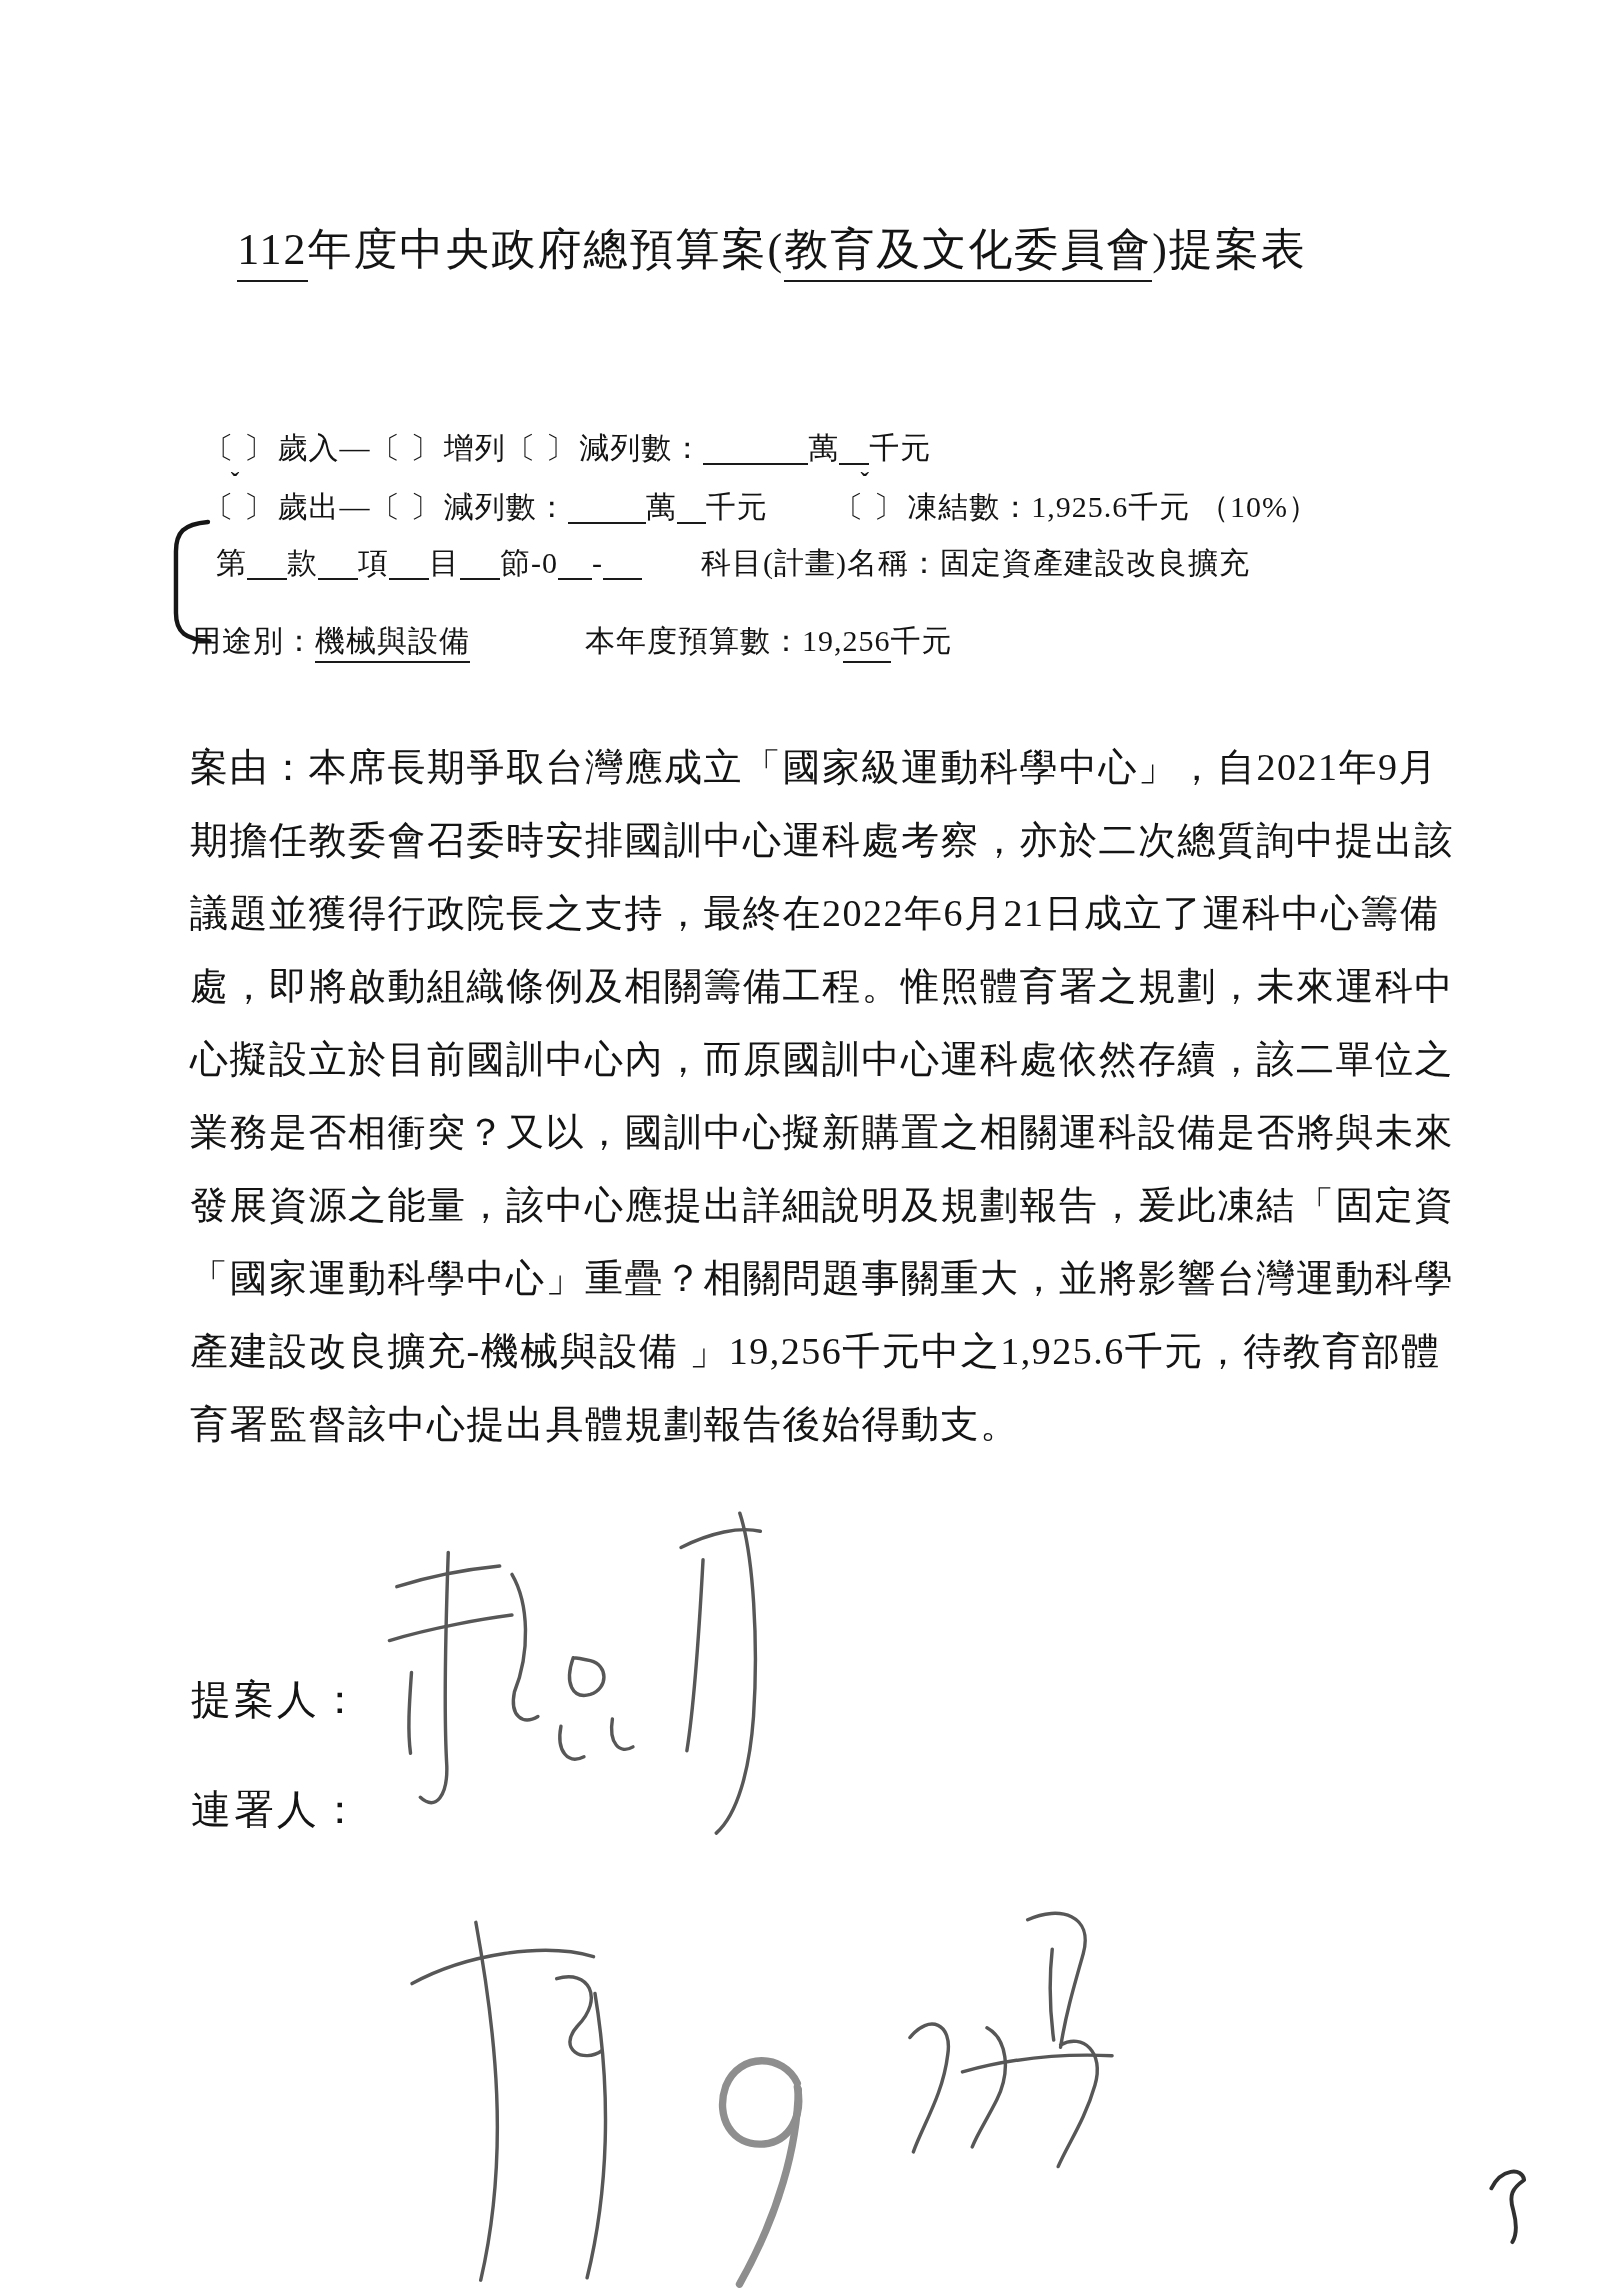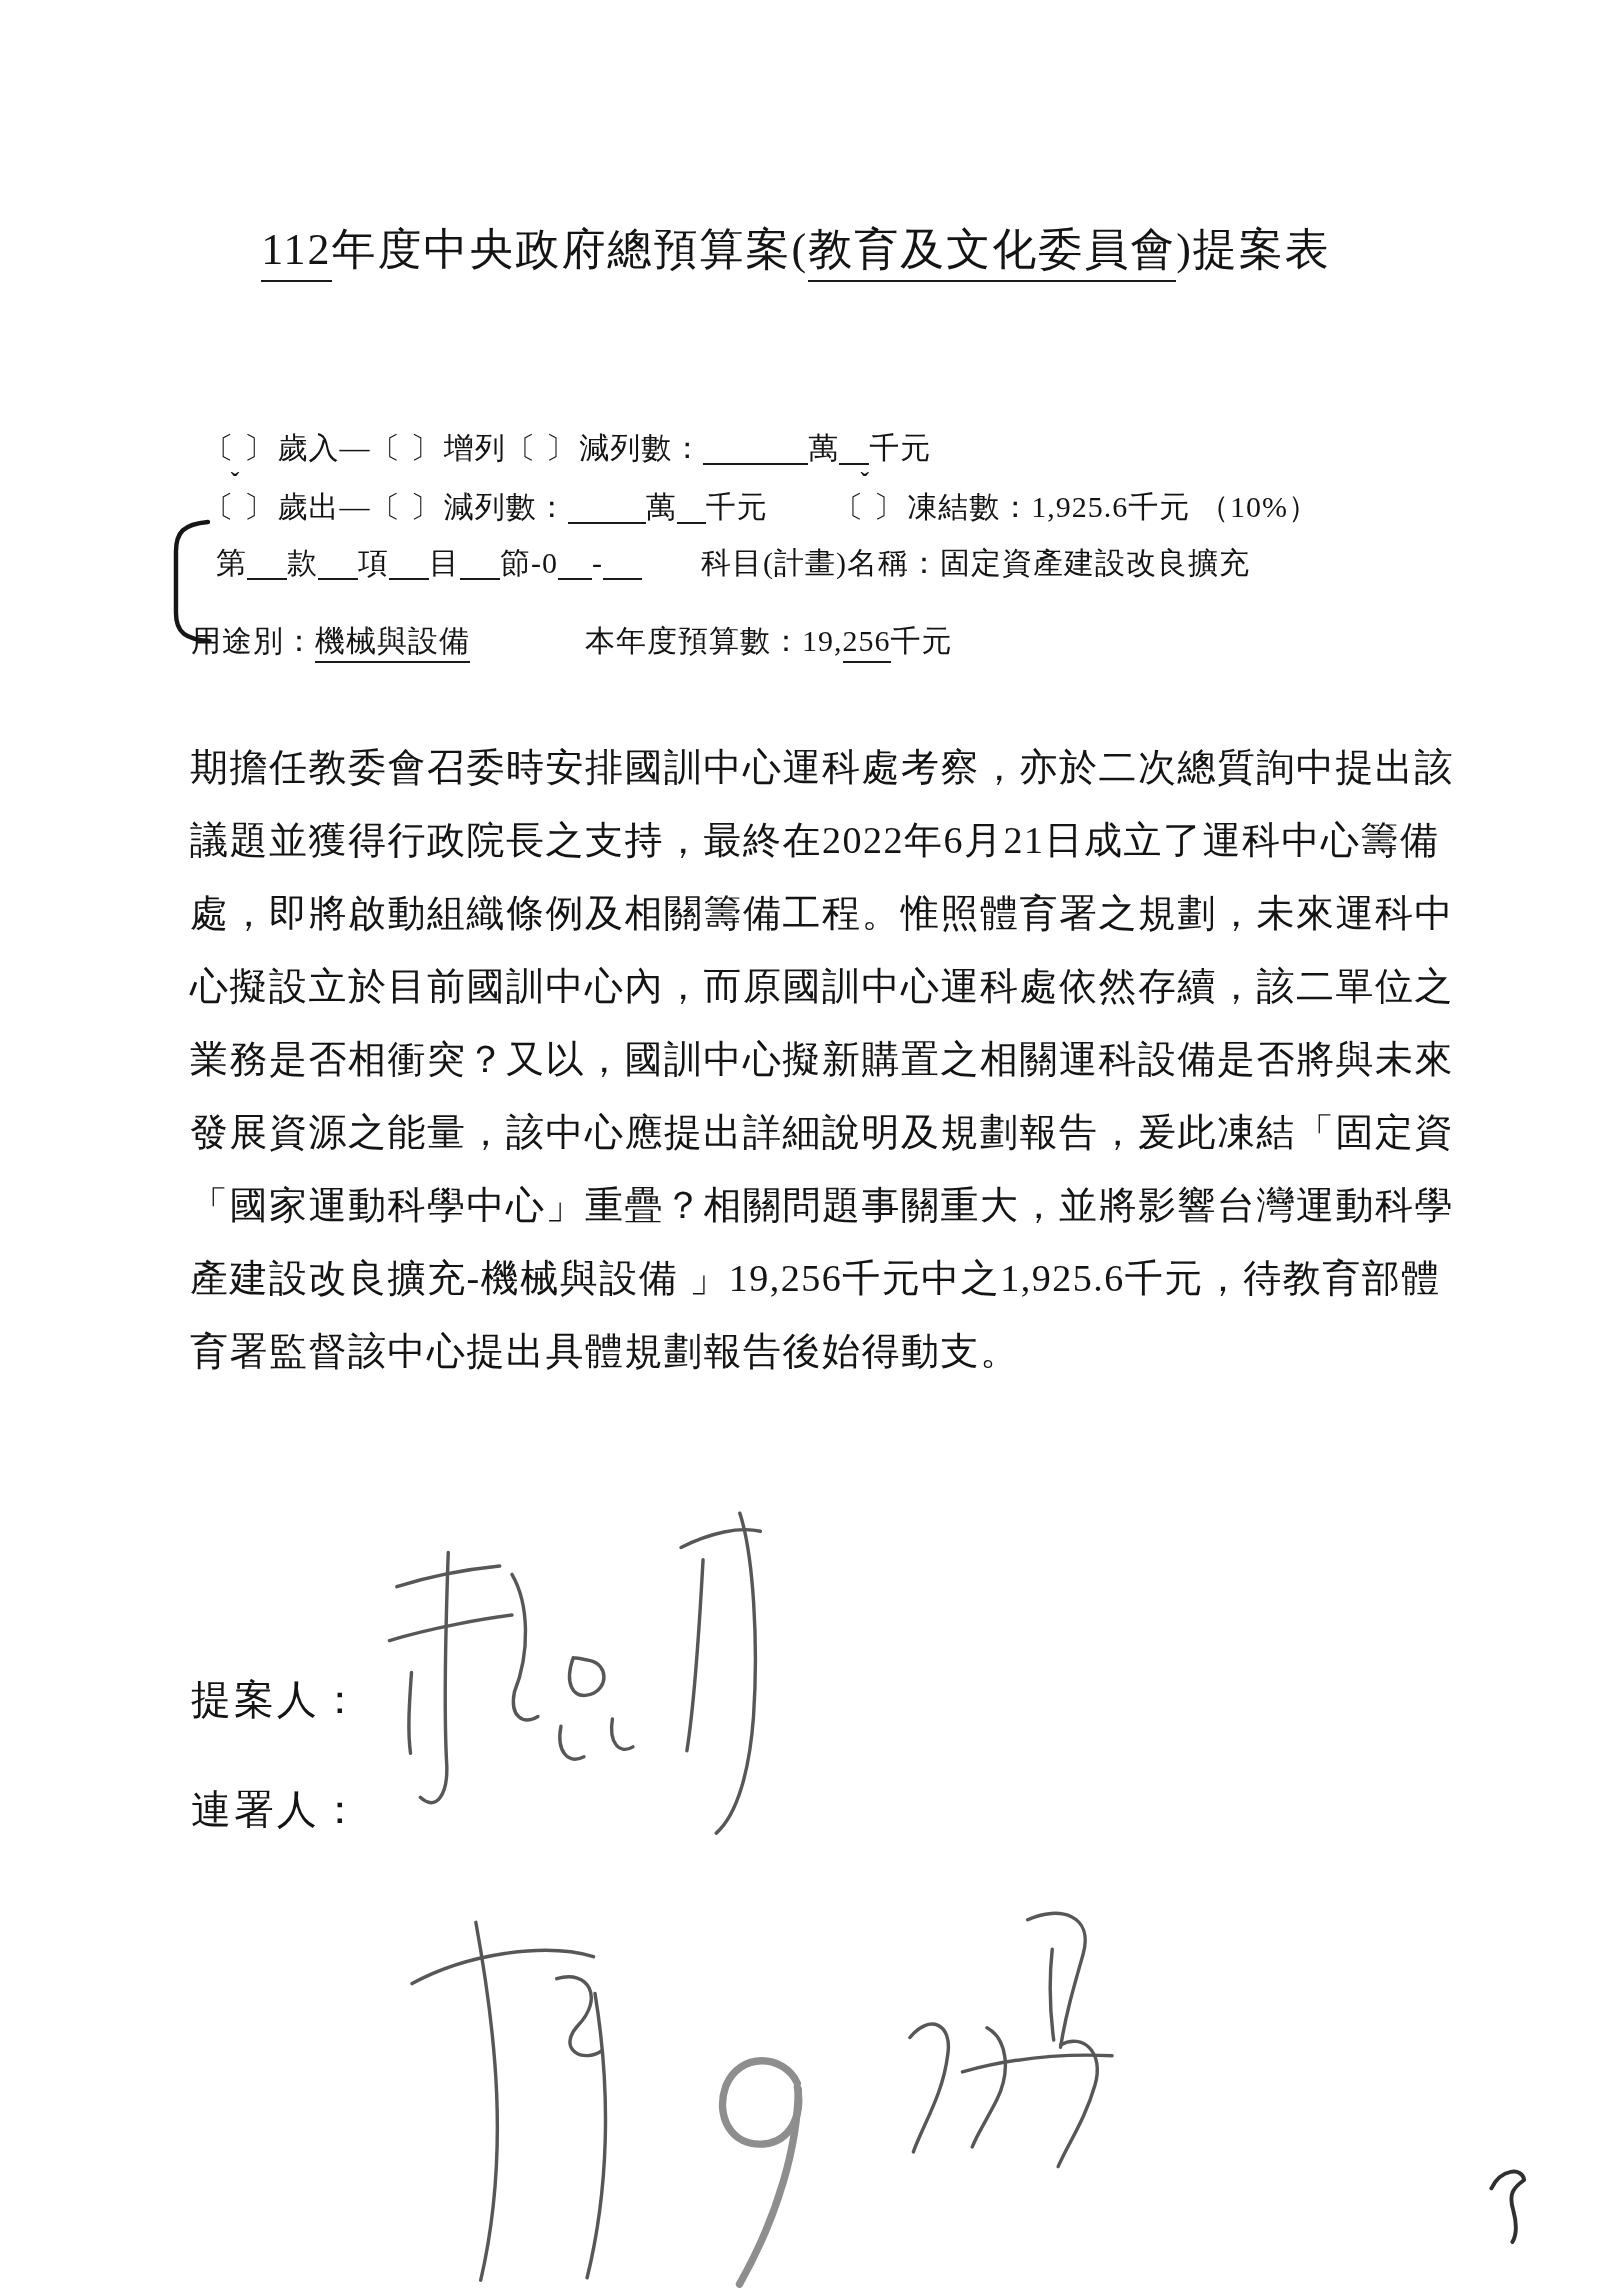--- a/index.html
+++ b/index.html
@@ -2,21 +2,21 @@
 <html style="font-size:7.8px"><head>
 <meta charset="utf-8">
 <style>
   html,body { margin:0; padding:0; background:#ffffff; }
   .page {
     position:relative; width:1624px; height:2295px; background:#ffffff;
     font-family:"Liberation Serif","DejaVu Serif",serif; color:#141414;
     overflow:hidden;
   }
   .abs { position:absolute; white-space:nowrap; }
-  .title { width:1544px; text-align:center; font-size:44px; letter-spacing:2px;padding-left:24px; }
+  .title { width:1544px; text-align:center; font-size:44px; letter-spacing:2px; }
   .u  { border-bottom:2.5px solid #1a1a1a; padding-bottom:5.9px; }
   .u2 { border-bottom:2.5px solid #1a1a1a; padding-bottom:3.9px; }
   .fline { font-size:30px; letter-spacing:1px; }
   .bline { font-size:38px; line-height:73px; letter-spacing:1.5px; white-space:nowrap; }
   .blank { display:inline-block; height:0; border-bottom:2.5px solid #1a1a1a; vertical-align:-6.9px; }
   .spacer { display:inline-block; height:0.5px; }
   .cbx { position:relative; display:inline-block; margin-right:2.9px; }
   .chk { position:absolute; left:38%; top:-19.6px; font-size:25.5px; font-weight:bold; letter-spacing:0; }
   .label { font-size:40px; letter-spacing:2.9px; }
   svg { position:absolute; overflow:visible; }
@@ -50,20 +50,21 @@
 
   <div class="abs fline" style="left:216px; top:543px;">
     <span>第</span><span class="blank" style="width:40px;"></span><span>款</span><span class="blank" style="width:40px;"></span><span>項</span><span class="blank" style="width:40px;"></span><span>目</span><span class="blank" style="width:40px;"></span><span>節-0</span><span class="blank" style="width:34px;"></span><span>-</span><span class="blank" style="width:39px;"></span><span class="spacer" style="width:59px;"></span><span>科目(計畫)名稱：</span><span>固定資產建設改良擴充</span>
   </div>
 
   <div class="abs fline" style="left:191px; top:621px;">
     <span>用途別：</span><span class="u2">機械與設備</span><span class="spacer" style="width:115px;"></span><span>本年度預算數：</span><span>19,</span><span class="u2">256</span><span>千元</span>
   </div>
 
   <div class="abs" style="left:190px; top:731px;">
+    <div class="bline">案由：本席長期爭取台灣應成立「國家級運動科學中心」，自2021年9月</div>
     <div class="bline">期擔任教委會召委時安排國訓中心運科處考察，亦於二次總質詢中提出該</div>
     <div class="bline">議題並獲得行政院長之支持，最終在2022年6月21日成立了運科中心籌備</div>
     <div class="bline">處，即將啟動組織條例及相關籌備工程。惟照體育署之規劃，未來運科中</div>
     <div class="bline">心擬設立於目前國訓中心內，而原國訓中心運科處依然存續，該二單位之</div>
     <div class="bline">業務是否相衝突？又以，國訓中心擬新購置之相關運科設備是否將與未來</div>
     <div class="bline">發展資源之能量，該中心應提出詳細說明及規劃報告，爰此凍結「固定資</div>
     <div class="bline">「國家運動科學中心」重疊？相關問題事關重大，並將影響台灣運動科學</div>
     <div class="bline">產建設改良擴充-機械與設備 」19,256千元中之1,925.6千元，待教育部體</div>
     <div class="bline">育署監督該中心提出具體規劃報告後始得動支。</div>
   </div>

